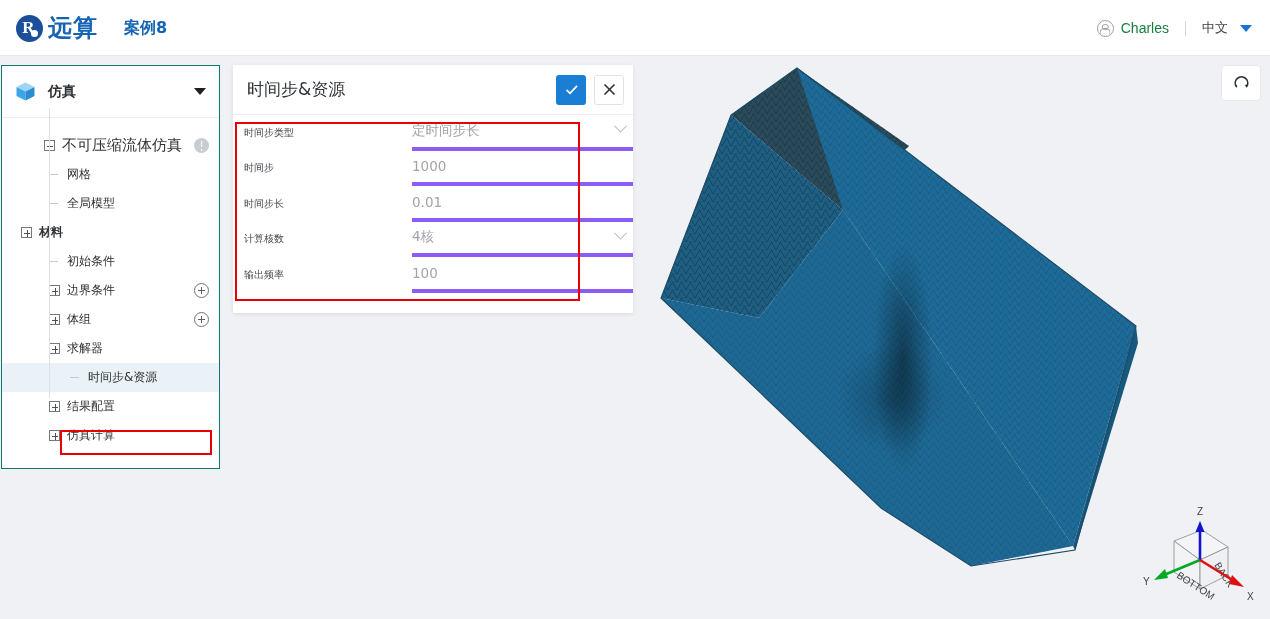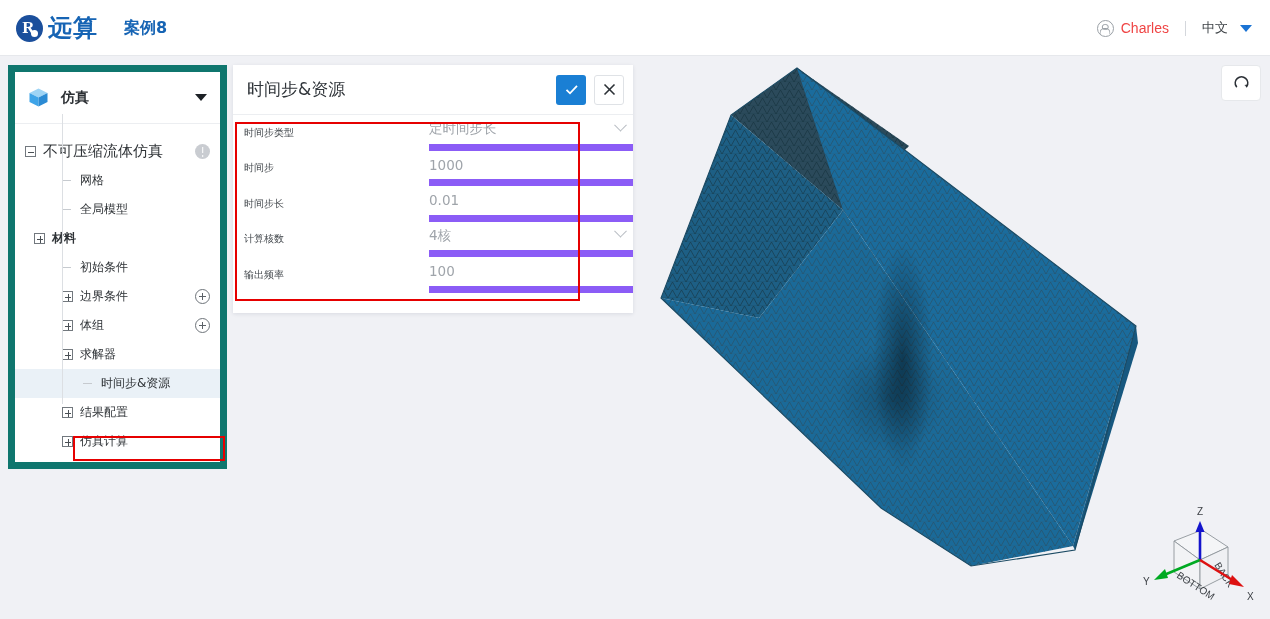--- a/index.html
+++ b/index.html
@@ -59,38 +59,38 @@
     transform:translateX(-50%);
     width:4.5px; height:4.5px; border-radius:50%;
     border:1px solid #9aa0a6;
   }
   .user-avatar::after{
     content:""; position:absolute; left:50%; bottom:1.5px;
     transform:translateX(-50%);
     width:9px; height:5px; border-radius:5px 5px 0 0;
     border:1px solid #9aa0a6; border-bottom:none;
   }
-  #user-name{ font-size:14px; color:#ef4444; }
+  #user-name{ font-size:14px; color:#15803d; }
   .vsep{ width:1px; height:15px; background:#d4d7dc; margin:0 16px; }
   #lang-text{ font-size:13px; color:#3f4448;
     font-family:"DejaVu Sans","Liberation Sans", sans-serif; }
   #lang-caret{
     margin-left:12px; width:0; height:0;
     border-left:6px solid transparent; border-right:6px solid transparent;
     border-top:7px solid #1a73d4;
   }
   #topbar-border{
     position:absolute; left:0; top:55px; width:1270px; height:1px;
     background:#e6e8ec;
   }
 
   
   #sidebar{
-    position:absolute; left:8px; top:65px; width:219px; height:404px;
-    background:#ffffff; border:7px solid #0f766e;
+    position:absolute; left:1px; top:65px; width:219px; height:404px;
+    background:#ffffff; border:1px solid #0f766e;
   }
   #sidebar-header{
     height:52px; display:flex; align-items:center;
     border-bottom:1px solid #eceef1; padding:0 13px;
   }
   .cube-icon{
     width:21px; height:21px; position:relative; flex:0 0 auto;
   }
   #sidebar-title{
     margin-left:12px; font-size:14px; font-weight:bold; color:#2b2f33;
@@ -191,21 +191,21 @@
   .frow{
     height:35.5px; display:flex; align-items:center;
     padding:0 0 0 11px;
   }
   .flabel{
     width:168px; flex:0 0 auto; font-size:10px; color:#44494e;
     font-family:"DejaVu Sans","Liberation Sans", sans-serif;
   }
   .fvalwrap{
     flex:1 1 auto; height:35.5px; display:flex; align-items:center;
-    border-bottom:7px solid #8b5cf6; padding-right:8px;margin-left:17px;
+    border-bottom:4px solid #8b5cf6; padding-right:8px;
   }
   .fvalue{
     font-size:13.5px; color:#9fa4aa;
     font-family:"DejaVu Sans","Liberation Sans", sans-serif;
   }
   .chev{
     margin-left:auto; width:9px; height:9px; flex:0 0 auto;
     border-right:1.4px solid #b7bcc2; border-bottom:1.4px solid #b7bcc2;
     transform:rotate(45deg) translate(-3px,-3px);
   }
@@ -260,21 +260,21 @@
       <svg width="21" height="21" viewBox="0 0 21 21">
         <polygon points="10.5,1.5 19.5,6 10.5,10.5 1.5,6" fill="#9ed4f5"></polygon>
         <polygon points="1.5,6 10.5,10.5 10.5,19.5 1.5,15" fill="#3ea4e8"></polygon>
         <polygon points="19.5,6 19.5,15 10.5,19.5 10.5,10.5" fill="#2b8bd4"></polygon>
       </svg>
     </span>
     <span id="sidebar-title">仿真</span>
     <span id="sidebar-caret"></span>
   </div>
   <div id="tree">
-      <div class="tree-row" style="padding-left: 10px; justify-content: center;">
+      <div class="tree-row" style="padding-left: 42px; justify-content: center;">
         <span class="tog"></span>
         <span class="tree-label root">不可压缩流体仿真</span>
         <span class="warn-icon"></span>
       </div>
       <div class="tree-row" style="padding-left: 47px;">
         <span class="tick"></span>
         <span class="tree-label">网格</span>
       </div>
       <div class="tree-row" style="padding-left: 47px;">
         <span class="tick"></span>

